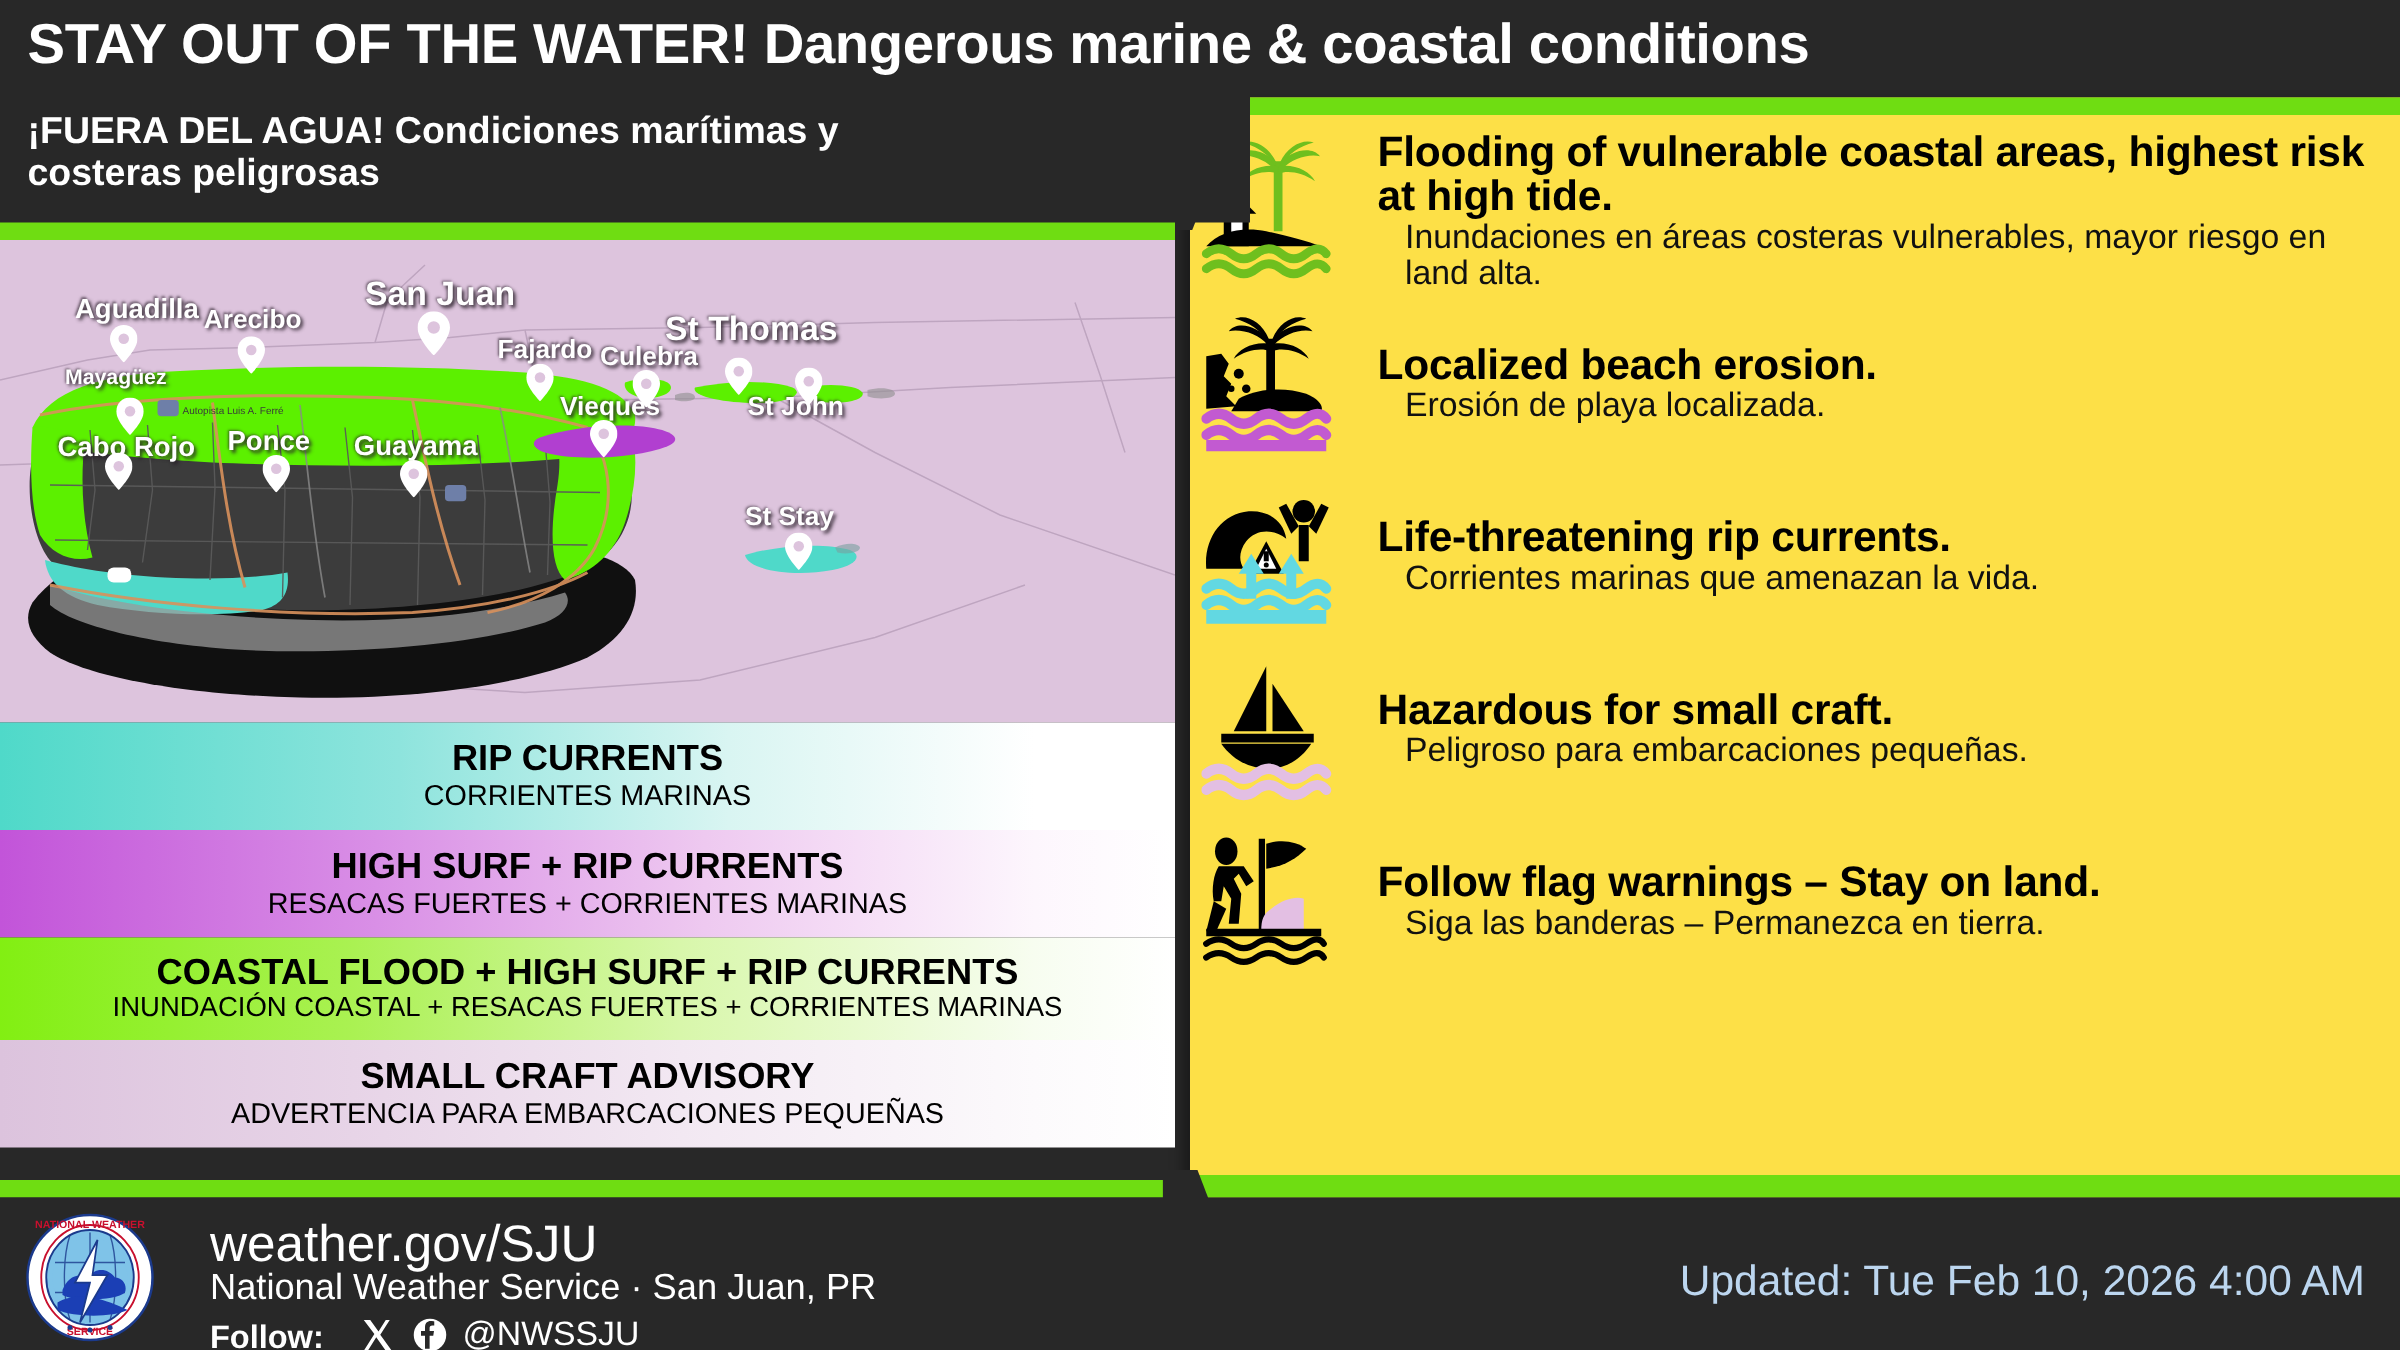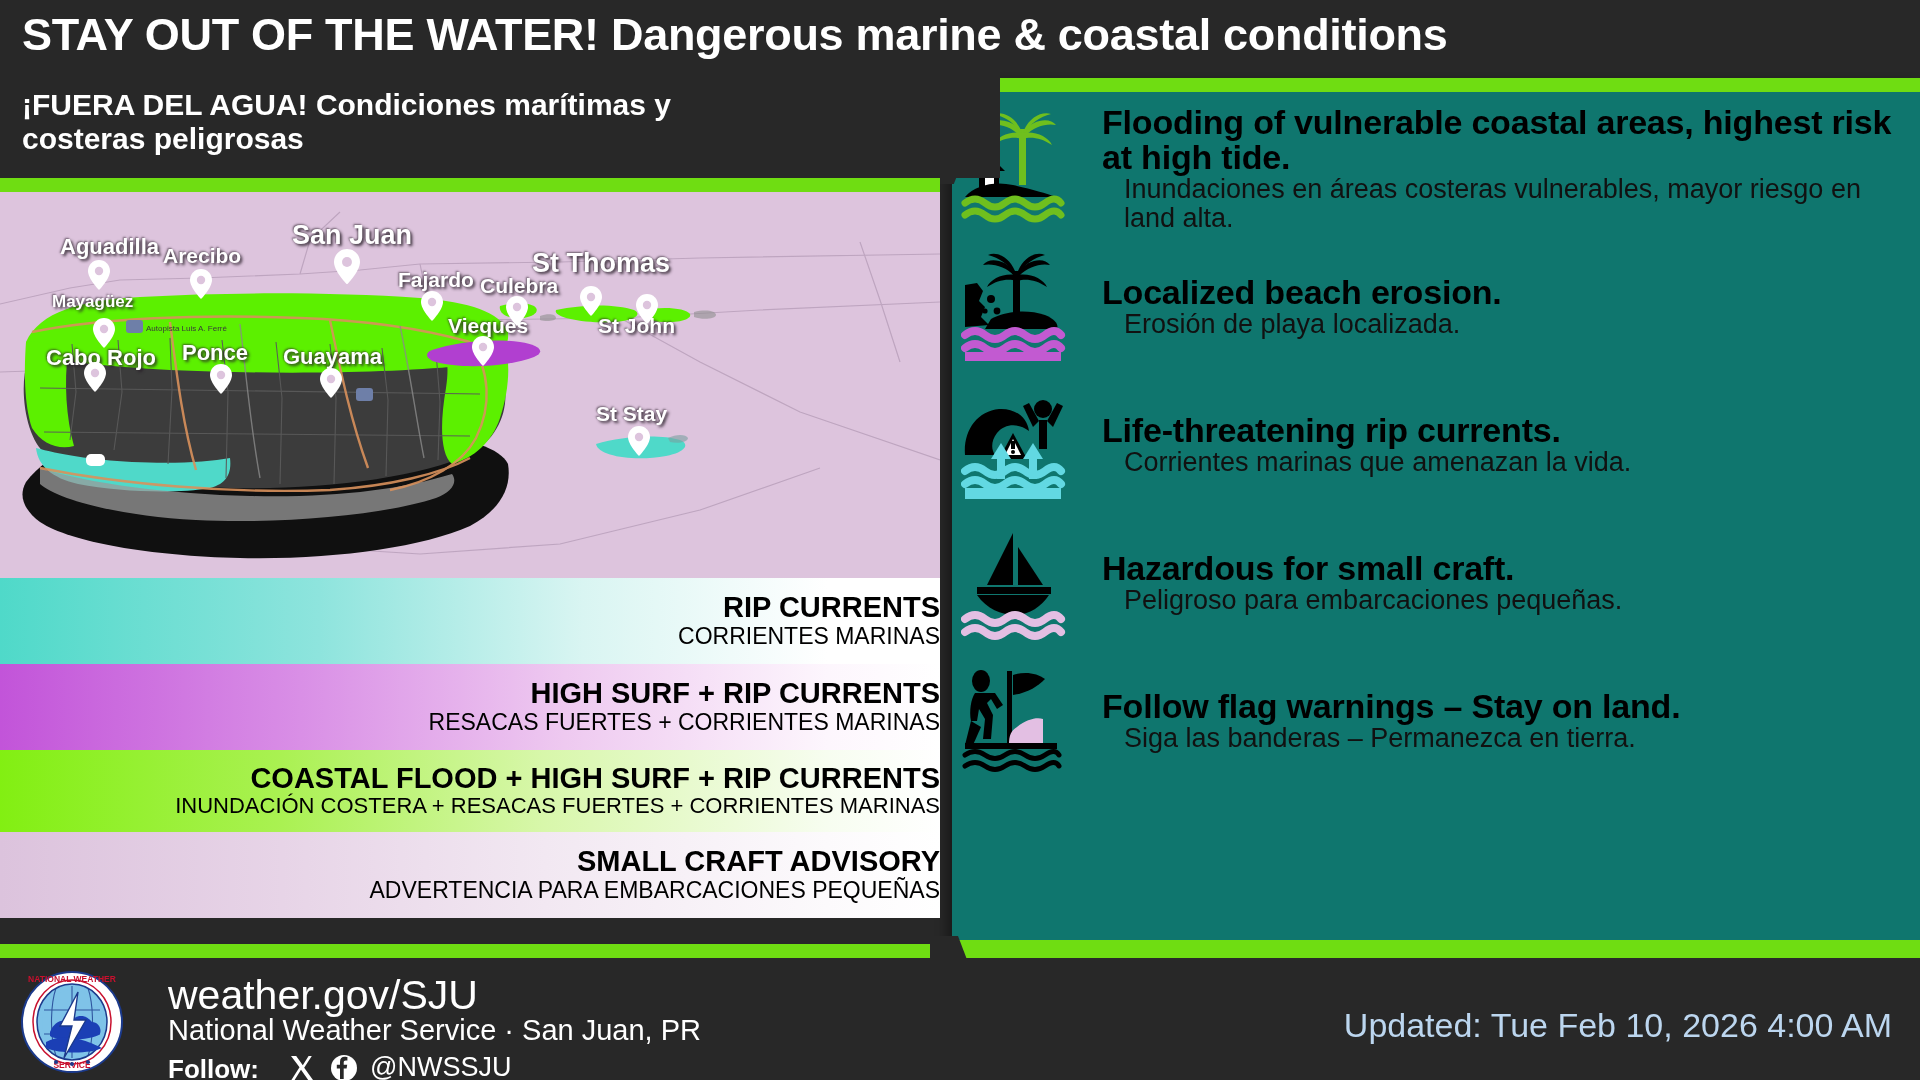--- a/index.html
+++ b/index.html
@@ -50,21 +50,21 @@
     position:absolute;color:#ffffff;font-weight:bold;
     text-shadow:2px 2px 3px rgba(40,30,40,.85), -1px -1px 2px rgba(40,30,40,.6);
     white-space:nowrap;pointer-events:none;
   }
   .pin{position:absolute;width:22px;height:30px;}
   .pin svg{display:block;}
 
   
   .legend{position:absolute;left:0;top:386px;width:940px;}
   .lg-row{position:relative;width:940px;box-sizing:border-box;
-    display:flex;flex-direction:column;align-items:flex-end;justify-content:center;}
+    display:flex;flex-direction:column;align-items:center;justify-content:center;}
   .lg-en{color:#000;font-weight:bold;line-height:1.0;white-space:nowrap;}
   .lg-es{color:#000;line-height:1.05;white-space:nowrap;}
 
   .lg1{height:86px;background:linear-gradient(90deg,#4fd9c9 0%,#8ee4dd 34%,#d9f5f2 62%,#ffffff 88%,#ffffff 100%);}
   .lg1 .lg-en{font-size:29px;margin-bottom:2px;}
   .lg1 .lg-es{font-size:23px;}
   .lg2{height:86px;background:linear-gradient(90deg,#c254d9 0%,#d98fe6 32%,#eec9f0 60%,#fdf6fd 88%,#ffffff 100%);}
   .lg2 .lg-en{font-size:29px;margin-bottom:2px;}
   .lg2 .lg-es{font-size:23px;}
   .lg3{height:82px;background:linear-gradient(90deg,#82ef12 0%,#aaf152 30%,#d8f7ab 58%,#f7fdf0 88%,#ffffff 100%);}
@@ -75,21 +75,21 @@
   .lg4 .lg-es{font-size:23px;}
 
   
   .left-green{
     position:absolute;left:0;top:944px;width:940px;height:14px;background:#6fdd12;z-index:25;
   }
 
   
   .right-panel{
     position:absolute;left:952px;top:78px;width:968px;height:880px;
-    background:#0f766e;z-index:15;
+    background:#fde047;z-index:15;
     box-shadow:-6px 4px 10px rgba(0,0,0,.35);
   }
   .rp-green-top{position:absolute;left:0;top:0;width:968px;height:14px;background:#6fdd12;}
   .rp-green-bot{position:absolute;left:0;bottom:0;width:968px;height:18px;background:#6fdd12;}
   
   .slant-top{
     position:absolute;left:930px;top:66px;width:70px;height:118px;z-index:38;
     background:#282828;
     clip-path:polygon(0 0, 100% 0, 34% 100%, 0 100%);
   }
@@ -314,21 +314,21 @@
       <div class="lg-row lg1">
         <div class="lg-en">RIP CURRENTS</div>
         <div class="lg-es">CORRIENTES MARINAS</div>
       </div>
       <div class="lg-row lg2">
         <div class="lg-en">HIGH SURF + RIP CURRENTS</div>
         <div class="lg-es">RESACAS FUERTES + CORRIENTES MARINAS</div>
       </div>
       <div class="lg-row lg3">
         <div class="lg-en">COASTAL FLOOD + HIGH SURF + RIP CURRENTS</div>
-        <div class="lg-es">INUNDACIÓN COSTERA + RESACAS FUERTES + CORRIENTES MARINAS</div>
+        <div class="lg-es">INUNDACIÓN COASTAL + RESACAS FUERTES + CORRIENTES MARINAS</div>
       </div>
       <div class="lg-row lg4">
         <div class="lg-en">SMALL CRAFT ADVISORY</div>
         <div class="lg-es">ADVERTENCIA PARA EMBARCACIONES PEQUEÑAS</div>
       </div>
     </div>
   </div>
 
   <div class="left-green"></div>
 

